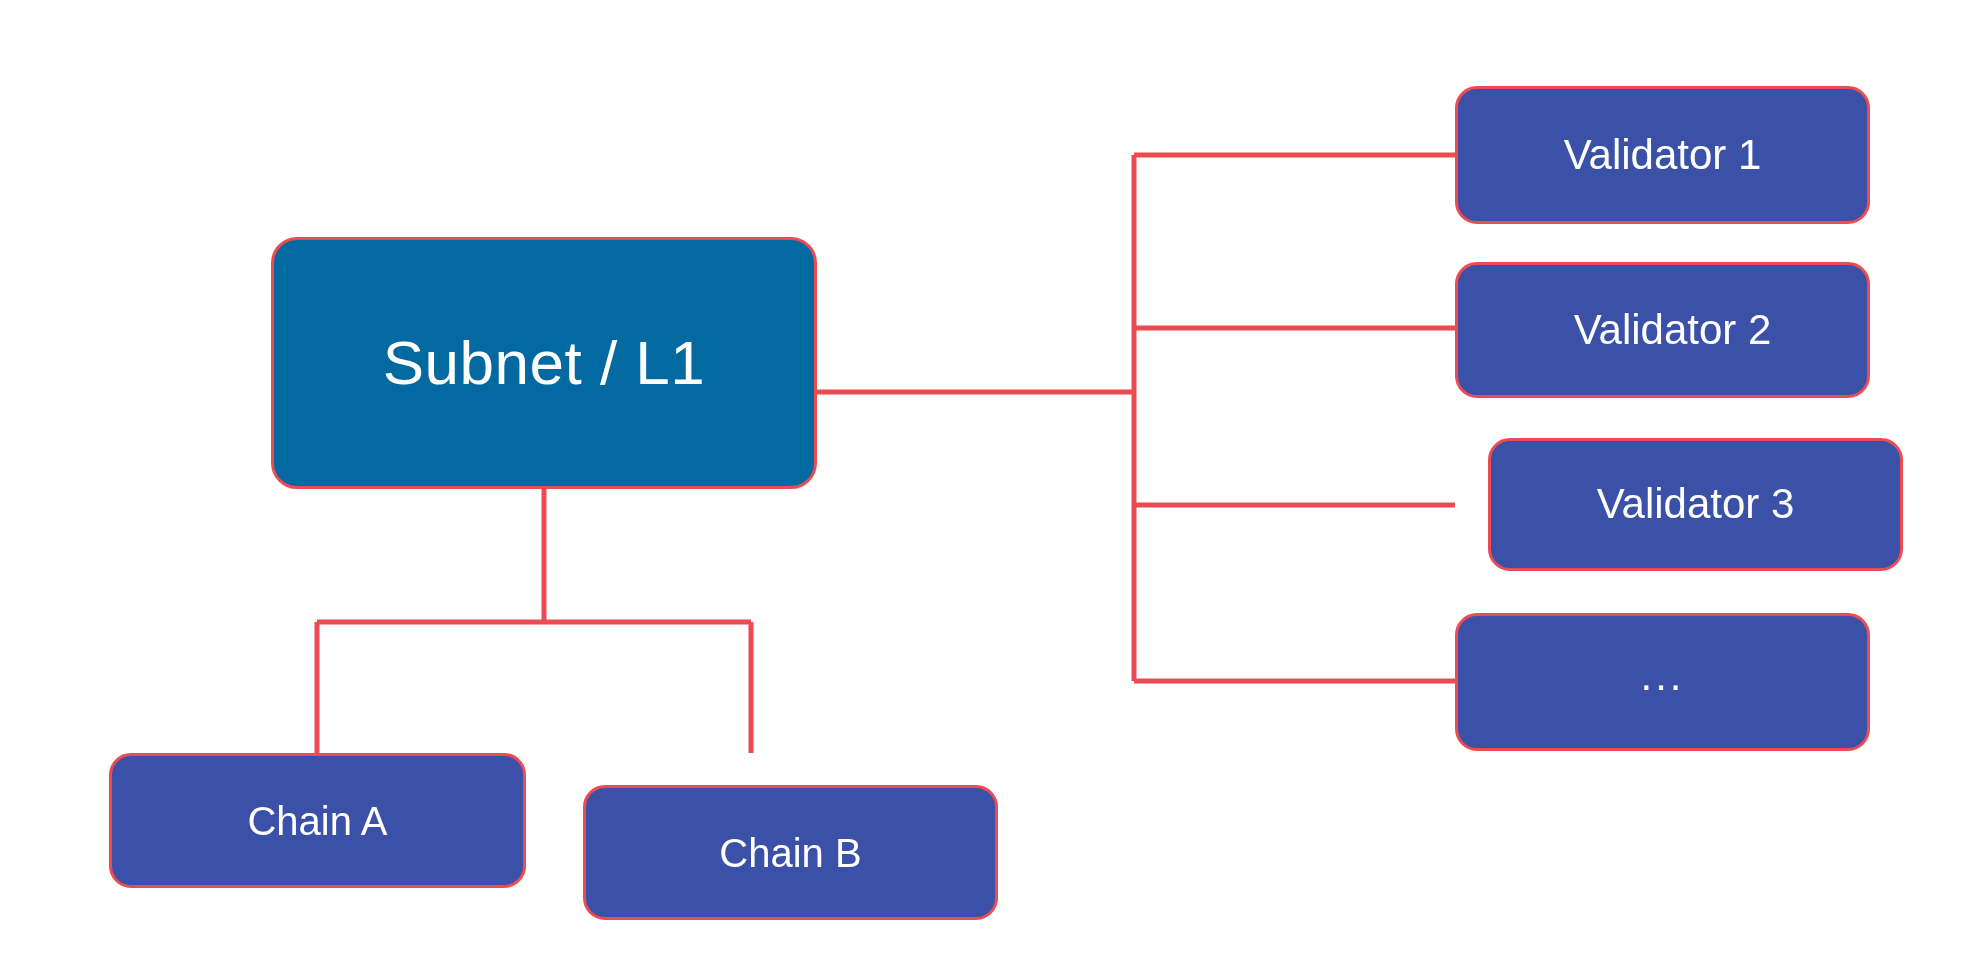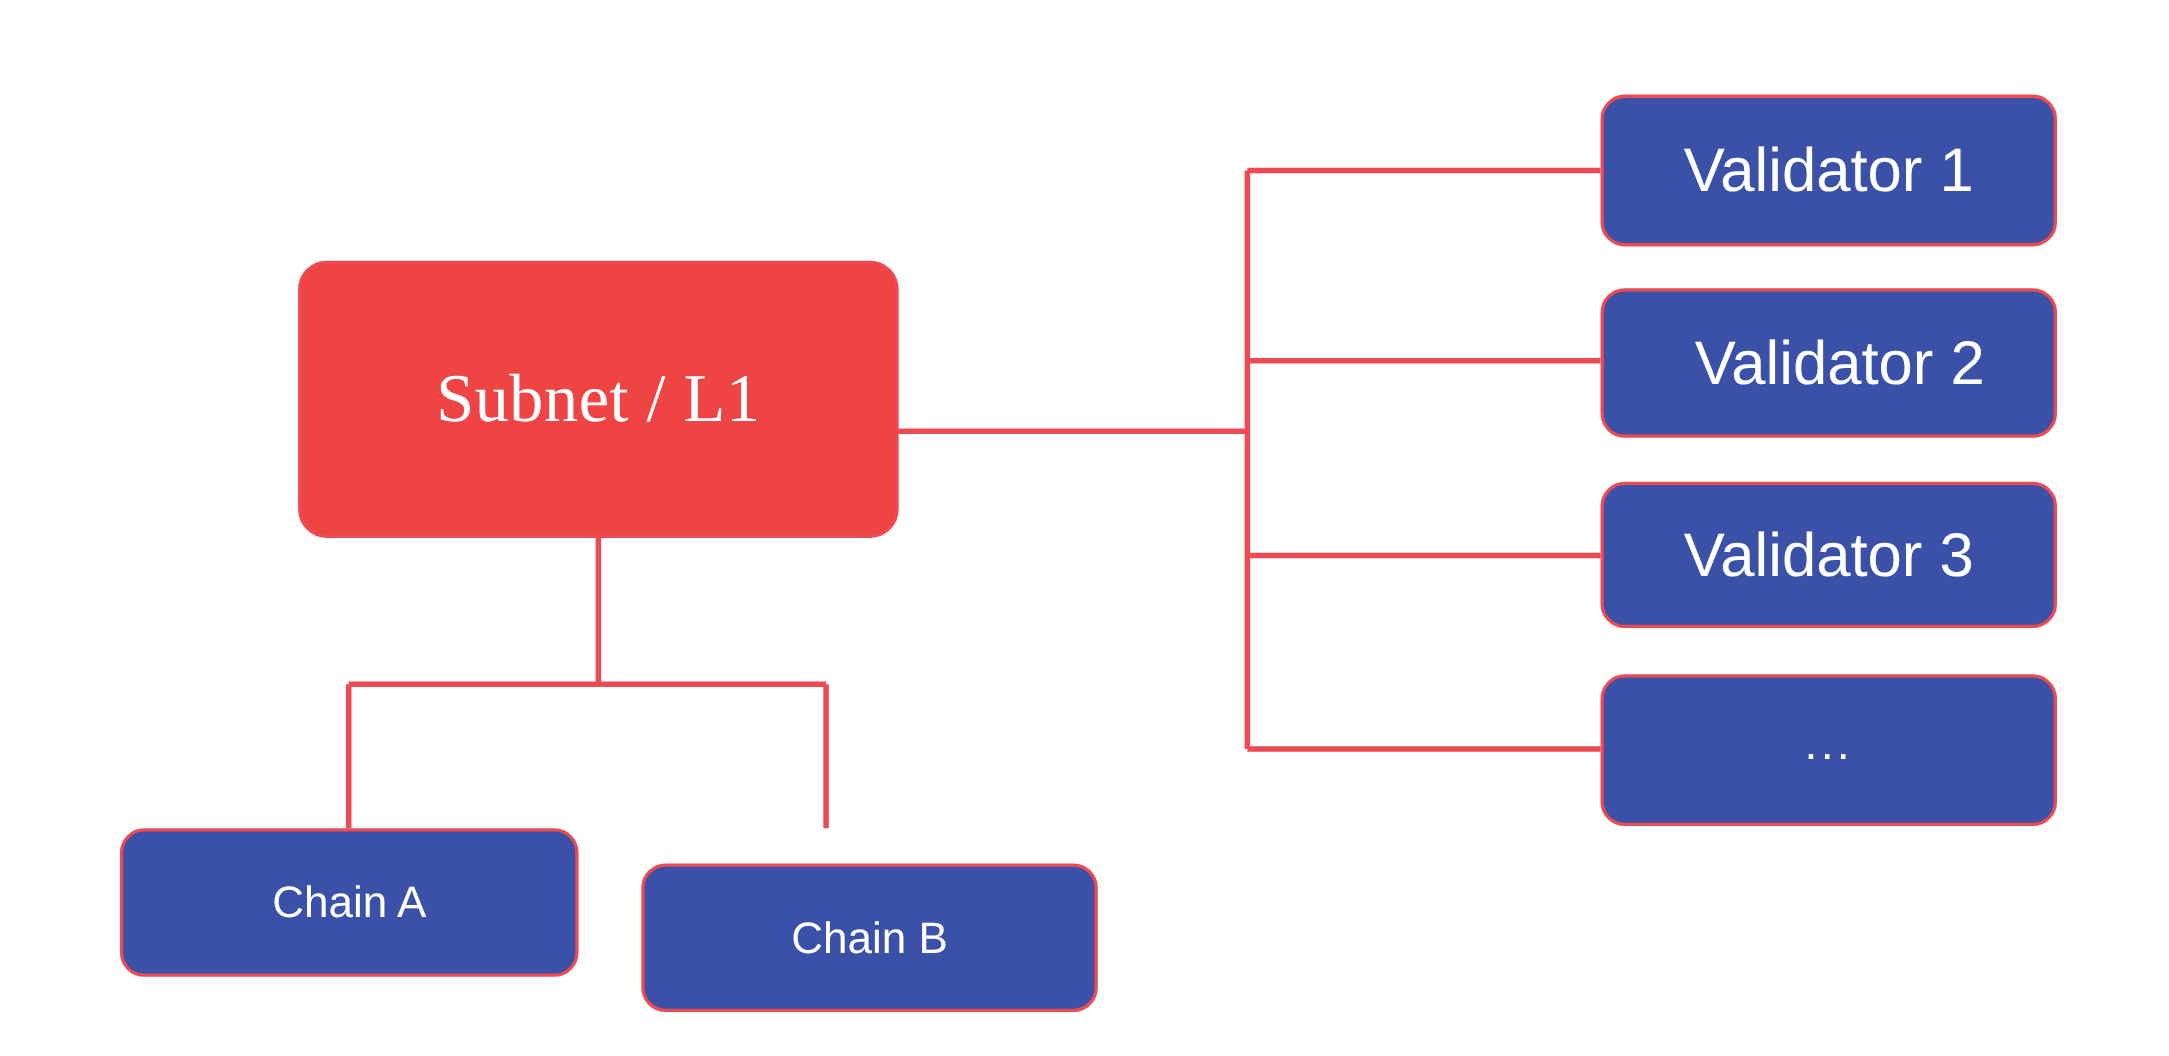--- a/index.html
+++ b/index.html
@@ -96,21 +96,21 @@
     left: 1455px;
     width: 415px;
     border-radius: 22px;
   }
   #node-validator-1 { top: 86px;  height: 138px; }
   #node-validator-2 { top: 262px; height: 136px; }
   #node-validator-3 { top: 438px; height: 133px; }
   #node-validator-more { top: 613px; height: 138px; }
 
   .validator-node .node-label {
-    font-size: 56px;
+    font-size: 42px;
     font-weight: 400;
   }
   #node-validator-more .node-label {
     font-size: 42px;
     letter-spacing: 3px;
     position: relative;
     top: -6px;
   }
 </style>
 </head>
@@ -138,41 +138,41 @@
 
       <path d="M 317 622 L 751 622"></path>
 
       <path d="M 317 622 L 317 753"></path>
 
       <path d="M 751 622 L 751 753"></path>
 
     </g>
   </svg>
 
-  <div class="node" id="node-subnet" style="background: #ef4444; border-color: rgb(236, 75, 83); color: rgb(255, 255, 255); font-family: Liberation Serif, serif;">
+  <div class="node" id="node-subnet" style="background: #0369a1; border-color: rgb(236, 75, 83); color: rgb(255, 255, 255);">
     <span class="node-label">Subnet / L1</span>
   </div>
 
   <div class="node" id="node-chain-a" style="background: rgb(59, 81, 168); border-color: rgb(236, 75, 83); color: rgb(255, 255, 255);">
     <span class="node-label">Chain A</span>
   </div>
 
   <div class="node" id="node-chain-b" style="background: rgb(59, 81, 168); border-color: rgb(236, 75, 83); color: rgb(255, 255, 255);">
     <span class="node-label">Chain B</span>
   </div>
 
   <div class="node validator-node" id="node-validator-1" style="background: rgb(59, 81, 168); border-color: rgb(236, 75, 83); color: rgb(255, 255, 255);">
     <span class="node-label">Validator 1</span>
   </div>
 
   <div class="node validator-node" id="node-validator-2" style="background: rgb(59, 81, 168); border-color: rgb(236, 75, 83); color: rgb(255, 255, 255); padding-left: 20px;">
     <span class="node-label">Validator 2</span>
   </div>
 
-  <div class="node validator-node" id="node-validator-3" style="background: rgb(59, 81, 168); border-color: rgb(236, 75, 83); color: rgb(255, 255, 255);">
+  <div class="node validator-node" id="node-validator-3" style="background: rgb(59, 81, 168); border-color: rgb(236, 75, 83); color: rgb(255, 255, 255); margin-left: 33px;">
     <span class="node-label">Validator 3</span>
   </div>
 
   <div class="node validator-node" id="node-validator-more" style="background: rgb(59, 81, 168); border-color: rgb(236, 75, 83); color: rgb(255, 255, 255);">
     <span class="node-label">...</span>
   </div>
 
 </div>
 
 </body></html>

